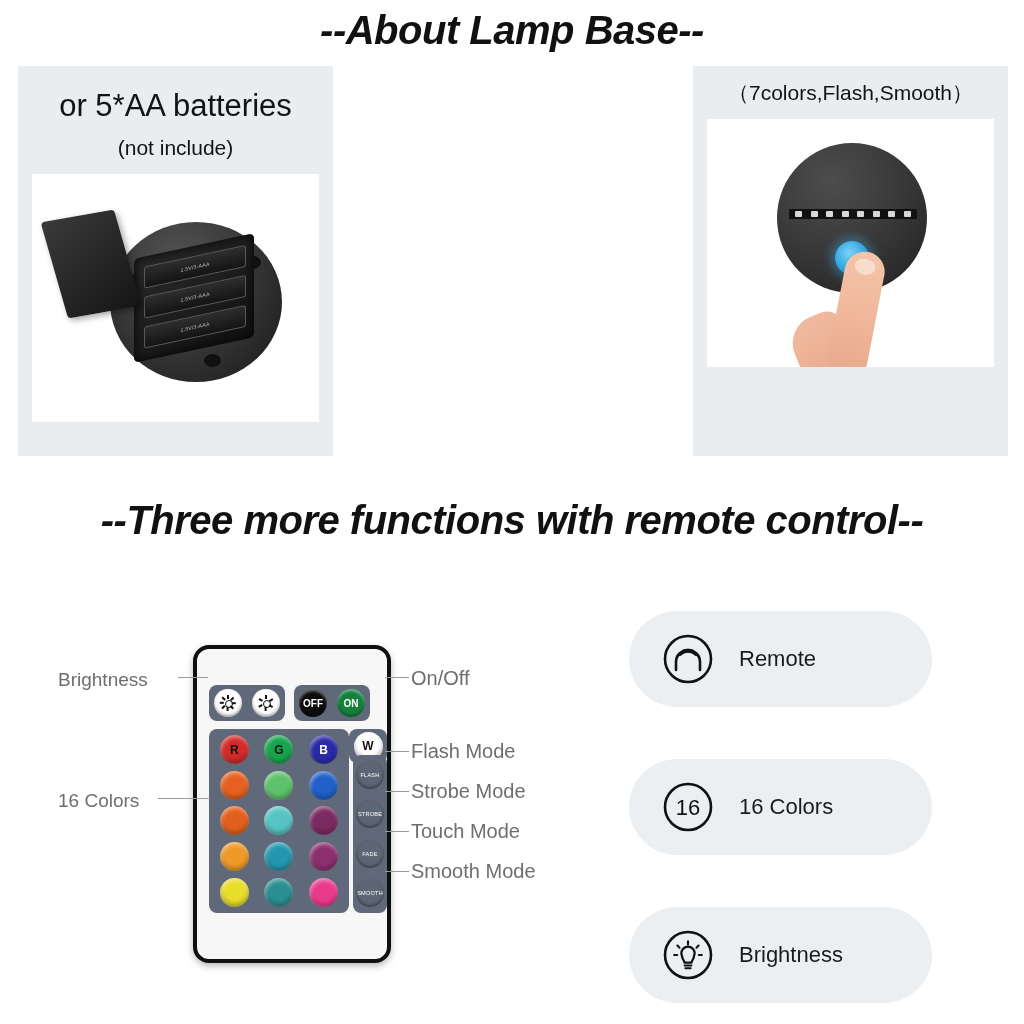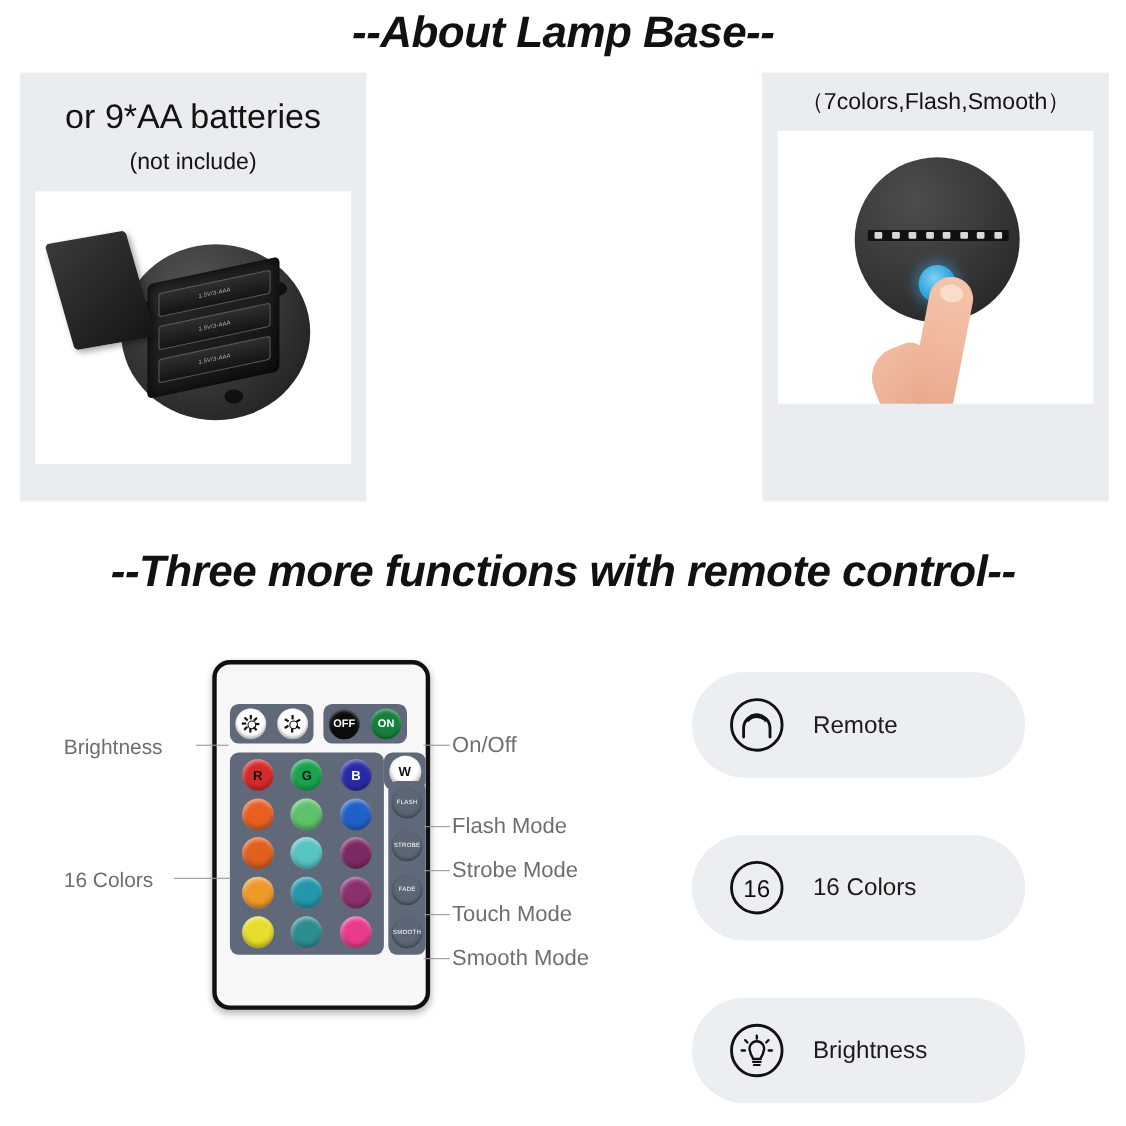--- a/index.html
+++ b/index.html
@@ -98,21 +98,21 @@
     background:linear-gradient(180deg,#f4c5aa 0%,#f0b79b 55%,#e8aa8c 100%);
     border-radius:20px 20px 10px 10px;transform:rotate(11deg);
   }
   .nail{position:absolute;left:9px;top:7px;width:21px;height:16px;border-radius:50%;background:#f8ddcd;}
   .thumb{
     position:absolute;left:86px;top:196px;width:56px;height:58px;
     background:linear-gradient(160deg,#f2bda2,#e7a98b);border-radius:28px 16px 6px 16px;transform:rotate(-22deg);
   }
 
   
-  .remote-wrap{position:absolute;left:193px;top:600px;width:198px;height:318px;}
+  .remote-wrap{position:absolute;left:193px;top:645px;width:198px;height:318px;}
   .remote-body{
     position:absolute;inset:0;background:#f7f7f7;border:4px solid #101010;border-radius:16px;
     box-shadow:0 3px 7px rgba(0,0,0,.28);box-sizing:border-box;
   }
   .pad{position:absolute;background:#60697a;border-radius:8px;}
   .pad-bright{left:16px;top:40px;width:76px;height:36px;display:flex;align-items:center;justify-content:space-around;}
   .pad-onoff{left:101px;top:40px;width:76px;height:36px;display:flex;align-items:center;justify-content:space-around;}
   .pad-colors{left:16px;top:84px;width:140px;height:184px;display:grid;
       grid-template-columns:repeat(3,1fr);grid-template-rows:repeat(5,1fr);
       align-items:center;justify-items:center;padding:3px;box-sizing:border-box;}
@@ -152,21 +152,21 @@
 <body>
 
 <div class="page">
 
   <div class="heading" id="h-top">--About Lamp Base--</div>
 
   <div class="panels">
 
 
     <div class="panel">
-      <div class="panel-title">or 9*AA batteries</div>
+      <div class="panel-title">or 5*AA batteries</div>
       <div class="panel-sub">(not include)</div>
       <div class="photo">
         <div class="bat-disc"></div>
         <div class="bat-foot f1"></div>
         <div class="bat-foot f2"></div>
         <div class="bat-foot f3"></div>
         <div class="bat-well">
           <div class="bat-cell c1">1.5V/3-AAA</div>
           <div class="bat-cell c2">1.5V/3-AAA</div>
           <div class="bat-cell c3">1.5V/3-AAA</div>

